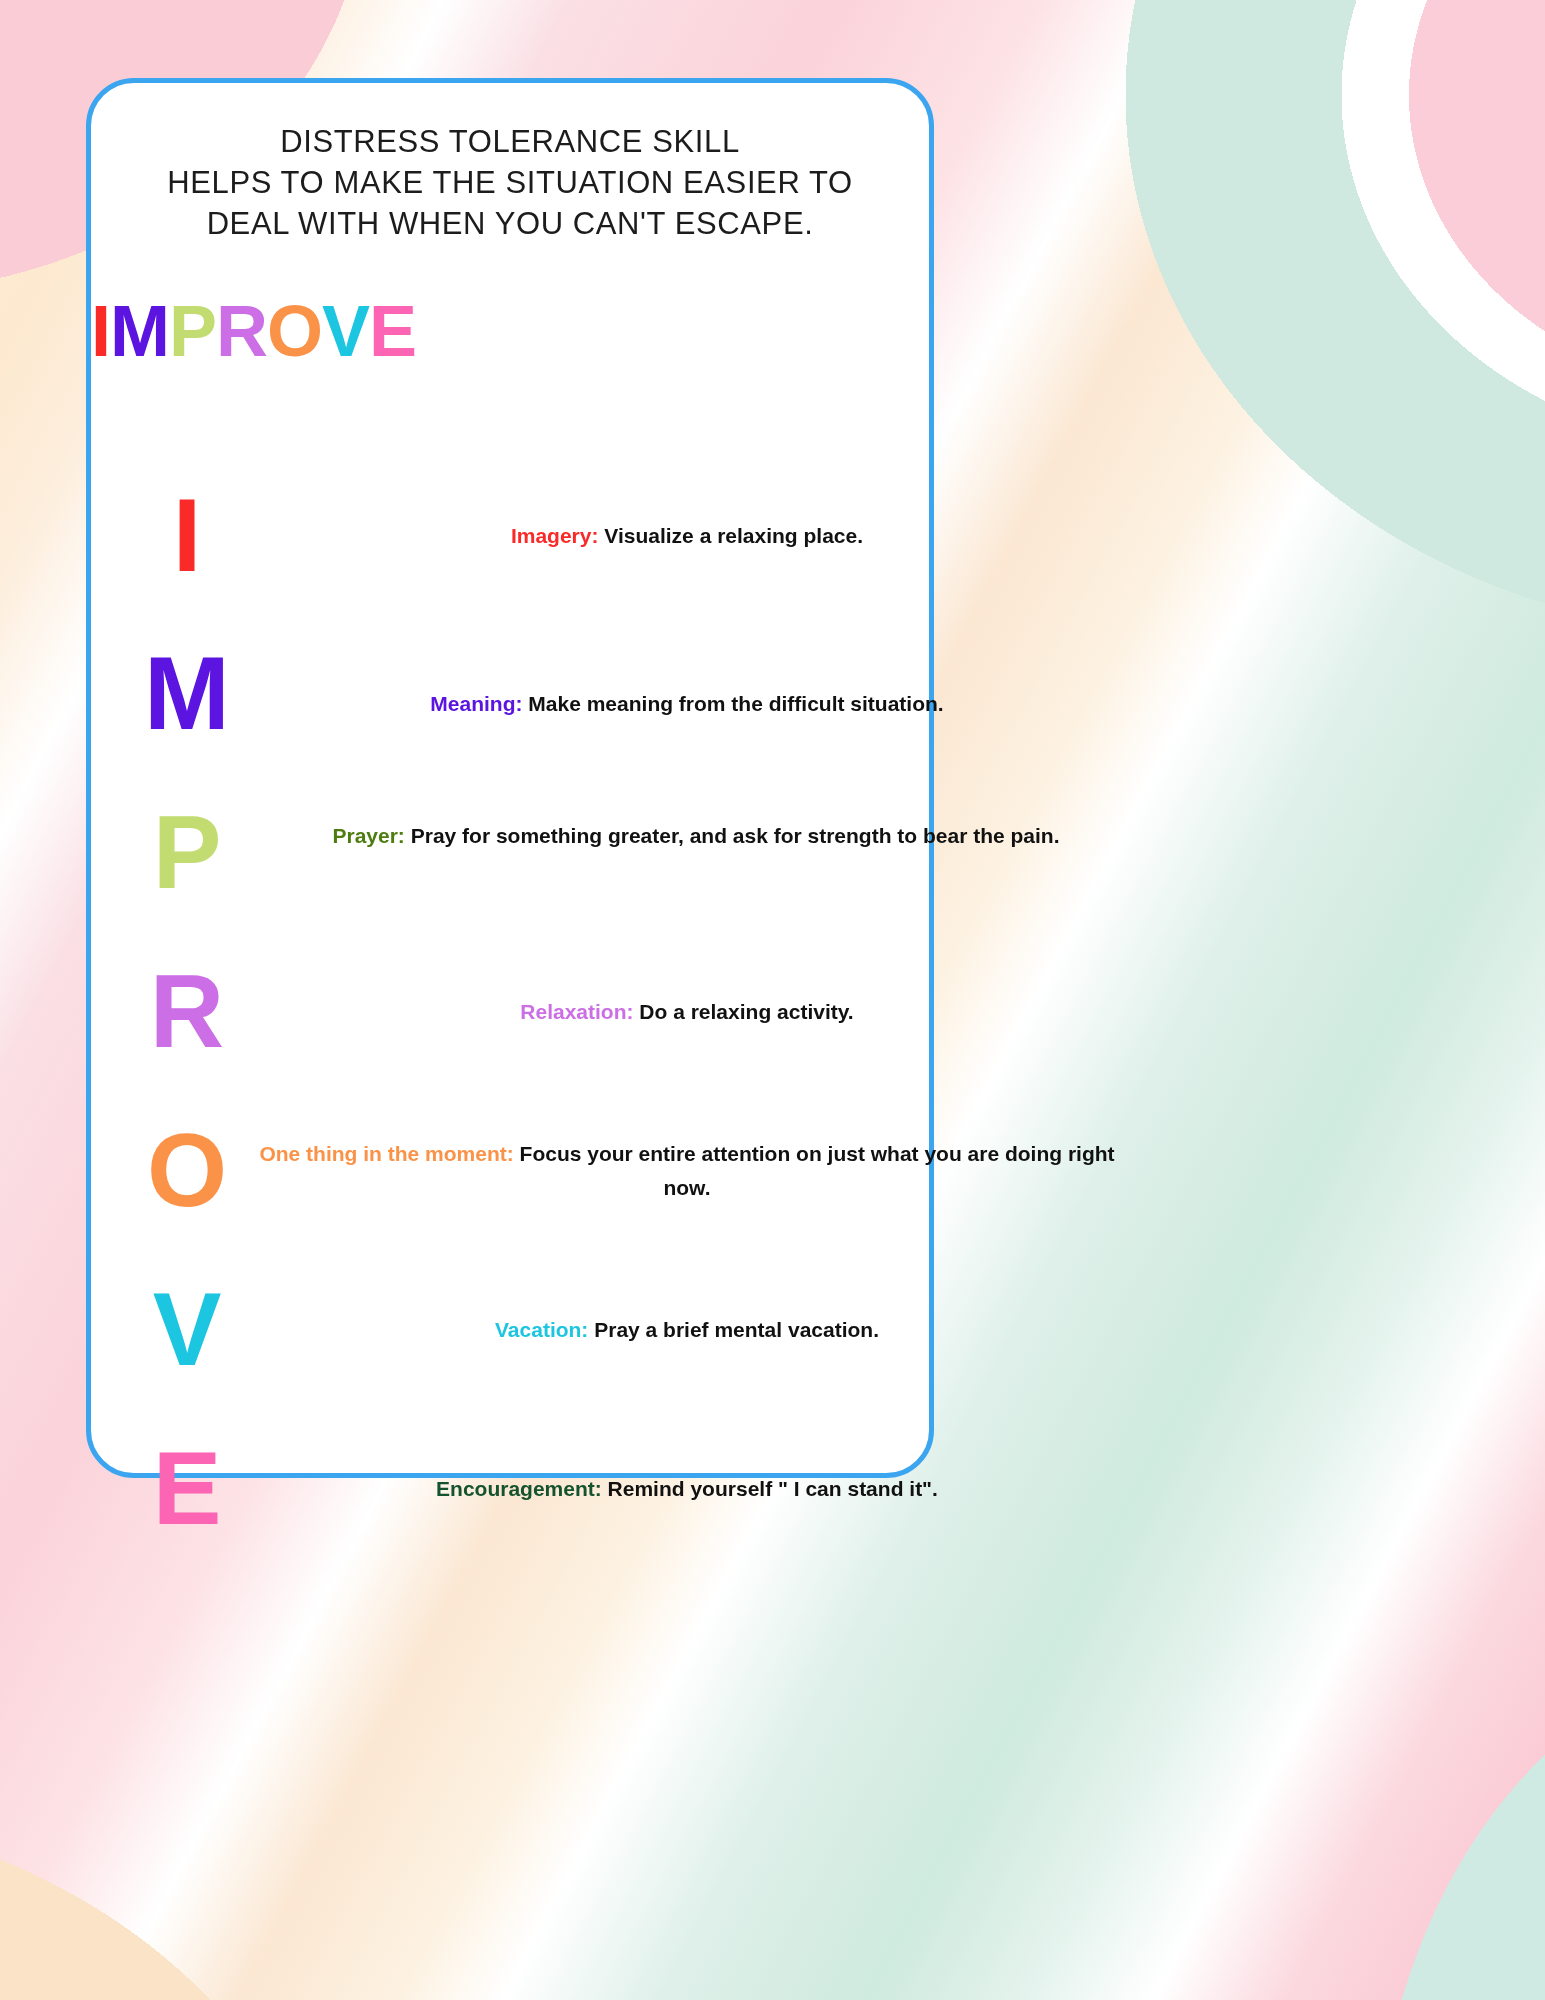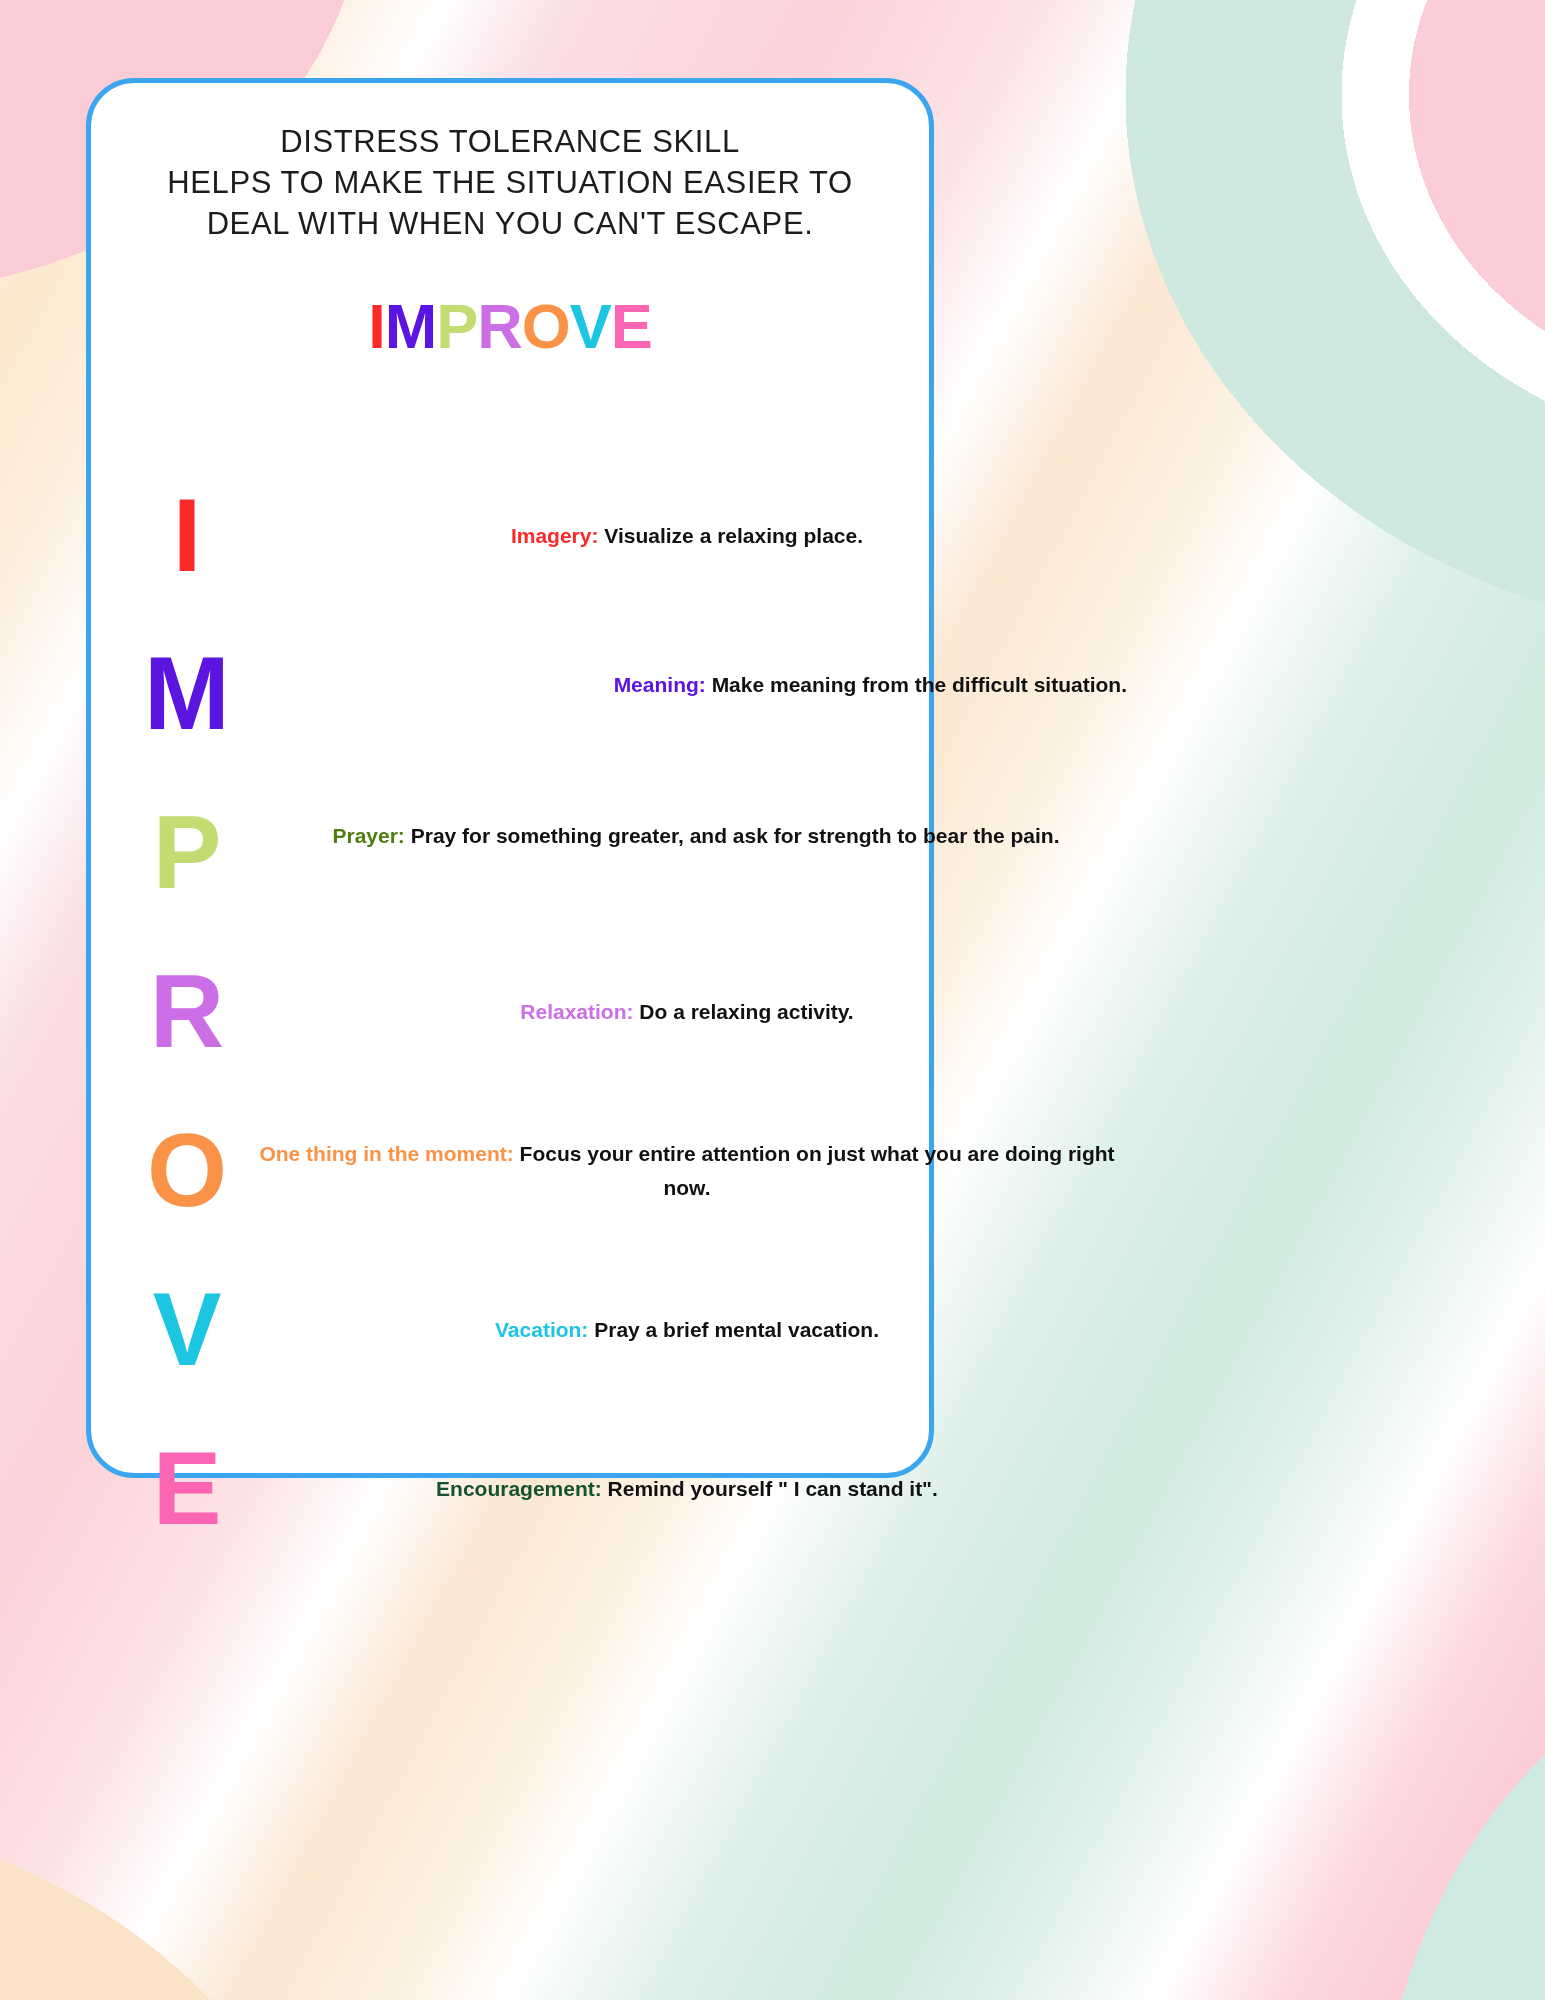--- a/index.html
+++ b/index.html
@@ -106,24 +106,23 @@
     font-weight: 400;
     white-space: pre-line;
   }
 
   
   .improve-word {
     position: absolute;
     left: 0;
     right: 0;
     top: 212px;
-    text-align: center;
     font-family: "Liberation Sans", sans-serif;
     font-weight: 700;
-    font-size: 63px;
+    font-size: 72px;
     letter-spacing: -1px;
     line-height: 1;
   }
   .improve-word span { display: inline; }
 
   
   .rows {
     position: absolute;
     left: 0;
     top: 318px;
@@ -179,21 +178,21 @@
 
     <div class="improve-word"><span style="color: rgb(250, 42, 40);">I</span><span style="color: rgb(92, 20, 224);">M</span><span style="color: rgb(195, 220, 114);">P</span><span style="color: rgb(204, 110, 229);">R</span><span style="color: rgb(250, 146, 72);">O</span><span style="color: rgb(28, 197, 224);">V</span><span style="color: rgb(252, 100, 180);">E</span></div>
 
     <div class="rows">
         <div class="row" style="top: 65px; height: 140px;">
           <div class="row-letter" style="color: rgb(250, 42, 40); top: 18px;">I</div>
           <div class="row-text" style="top: 53px;"><span class="row-term" style="color: rgb(250, 42, 40);">Imagery:</span><span> Visualize a relaxing place.</span></div>
         </div>
         <div class="row" style="top: 223px; height: 140px;">
           <div class="row-letter" style="color: rgb(92, 20, 224); top: 18px;">M</div>
-          <div class="row-text" style="top: 44px; text-align: right;"><span class="row-term" style="color: rgb(92, 20, 224);">Meaning:</span><span> Make meaning from the difficult situation.</span></div>
+          <div class="row-text" style="top: 63px;"><span class="row-term" style="color: rgb(92, 20, 224);">Meaning:</span><span> Make meaning from the difficult situation.</span></div>
         </div>
         <div class="row" style="top: 382px; height: 140px;">
           <div class="row-letter" style="color: rgb(195, 220, 114); top: 18px;">P</div>
           <div class="row-text" style="top: 36px;"><span class="row-term" style="color: #4d7c0f; margin-left: 18px;">Prayer:</span><span> Pray for something greater, and ask for strength to bear the pain.</span></div>
         </div>
         <div class="row" style="top: 541px; height: 140px;">
           <div class="row-letter" style="color: rgb(204, 110, 229); top: 18px;">R</div>
           <div class="row-text" style="top: 53px;"><span class="row-term" style="color: rgb(204, 110, 229);">Relaxation:</span><span> Do a relaxing activity.</span></div>
         </div>
         <div class="row" style="top: 700px; height: 140px;">

